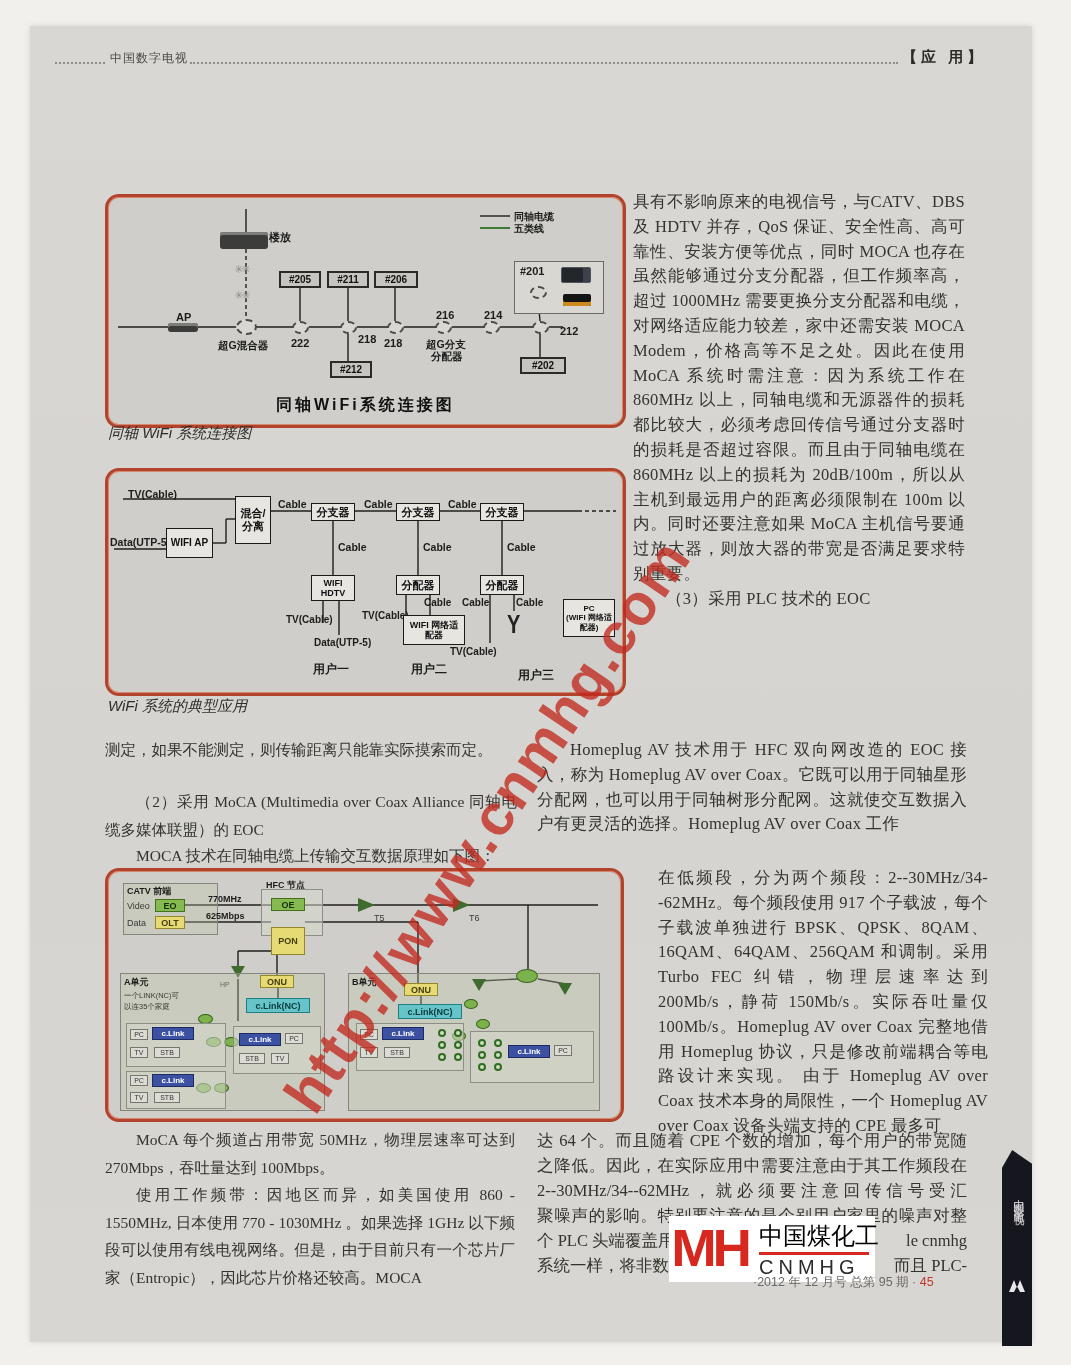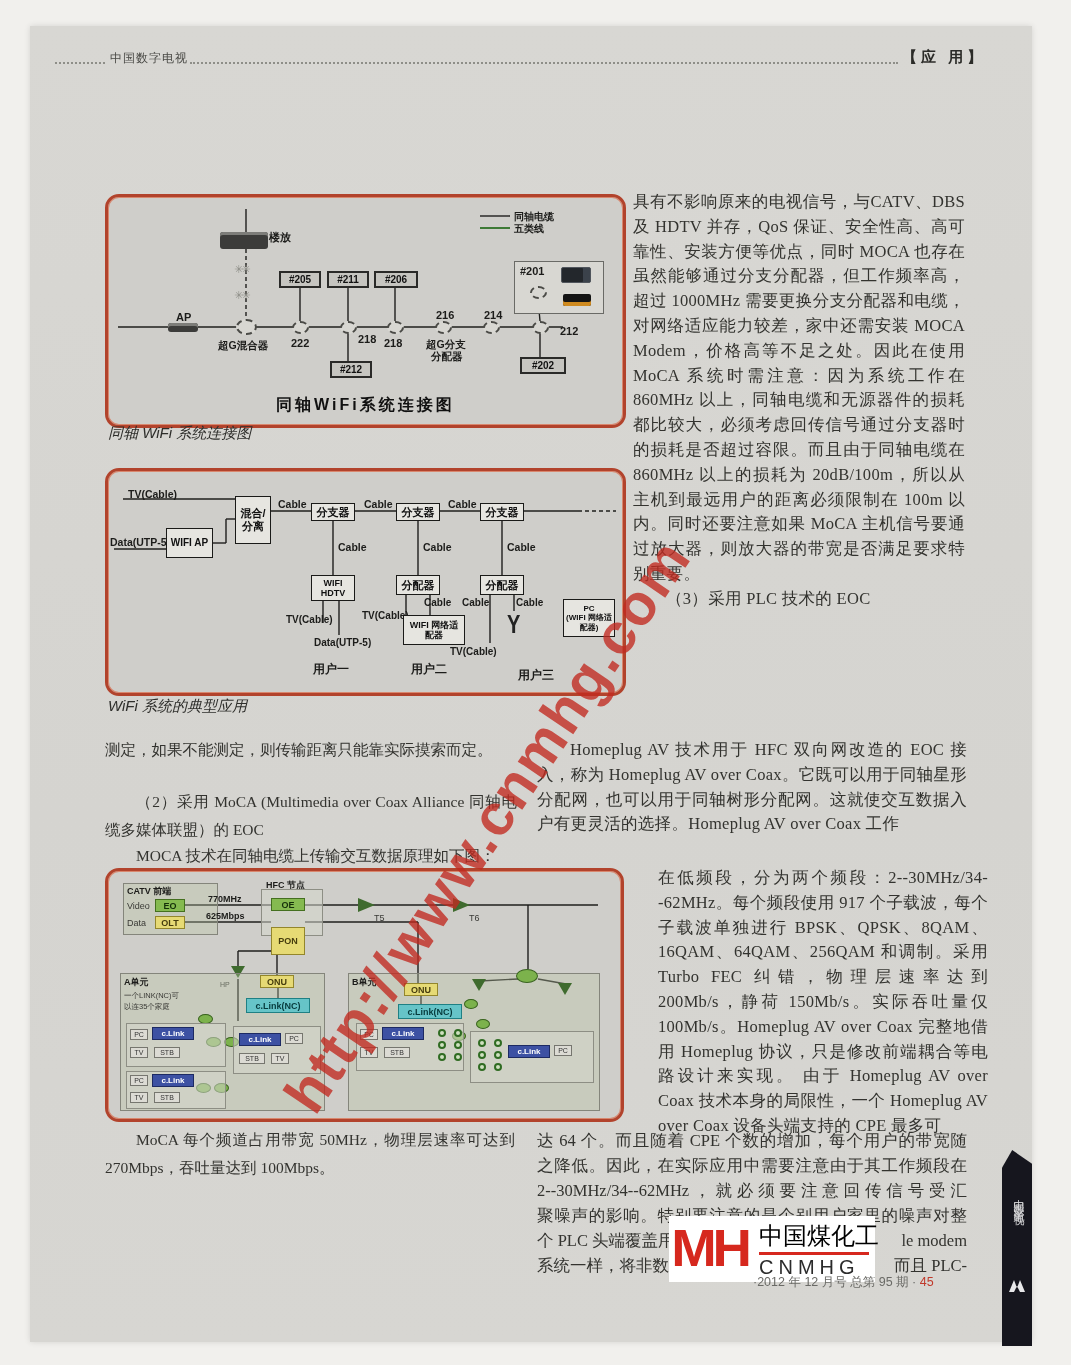--- a/index.html
+++ b/index.html
@@ -301,20 +301,21 @@
     <div class="dn dot" style="left: 370px; top: 192px;"></div>
     <div class="dn dot" style="left: 386px; top: 168px;"></div>
     <div class="dn dot" style="left: 386px; top: 180px;"></div>
     <div class="dn dot" style="left: 386px; top: 192px;"></div>
     <div class="dn blbox" style="left: 400px; top: 174px; width: 42px; height: 13px; font-size: 8px;">c.Link</div>
     <div class="dn sbox" style="left: 446px; top: 174px; width: 18px; height: 11px; font-size: 7px;">PC</div>
   </div>
 
 <div class="abs ltext" style="left:105px;top:1126px;width:410px;">
   <p class="ind">MoCA 每个频道占用带宽 50MHz，物理层速率可达到 270Mbps，吞吐量达到 100Mbps。</p>
+  <p class="ind">使用工作频带：因地区而异，如美国使用 860 - 1550MHz, 日本使用 770 - 1030MHz 。如果选择 1GHz 以下频段可以使用有线电视网络。但是，由于目前只有一个芯片厂家（Entropic），因此芯片价格还较高。MOCA</p>
 </div>
 
 <div class="abs rtext" style="left:633px;top:190px;width:332px;">
   <p>具有不影响原来的电视信号，与CATV、DBS 及 HDTV 并存，QoS 保证、安全性高、高可靠性、安装方便等优点，同时 MOCA 也存在虽然能够通过分支分配器，但工作频率高，超过 1000MHz 需要更换分支分配器和电缆，对网络适应能力较差，家中还需安装 MOCA Modem，价格高等不足之处。因此在使用 MoCA 系统时需注意：因为系统工作在 860MHz 以上，同轴电缆和无源器件的损耗都比较大，必须考虑回传信号通过分支器时的损耗是否超过容限。而且由于同轴电缆在 860MHz 以上的损耗为 20dB/100m，所以从主机到最远用户的距离必须限制在 100m 以内。同时还要注意如果 MoCA 主机信号要通过放大器，则放大器的带宽是否满足要求特别重要。</p>
   <p class="ind">（3）采用 PLC 技术的 EOC</p>
 </div>
 
 <div class="abs rtext" style="left:537px;top:738px;width:430px;">
   <p class="ind">Homeplug AV 技术用于 HFC 双向网改造的 EOC 接入，称为 Homeplug AV over Coax。它既可以用于同轴星形分配网，也可以用于同轴树形分配网。这就使交互数据入户有更灵活的选择。Homeplug AV over Coax 工作</p>
 </div>
@@ -322,21 +323,21 @@
 <div class="abs rtext" style="left:637px;top:866px;width:330px;margin-left:21px;">
   <p>在低频段，分为两个频段：2--30MHz/34--62MHz。每个频段使用 917 个子载波，每个子载波单独进行 BPSK、QPSK、8QAM、16QAM、64QAM、256QAM 和调制。采用 Turbo FEC 纠错，物理层速率达到 200Mb/s，静荷 150Mb/s。实际吞吐量仅 100Mb/s。Homeplug AV over Coax 完整地借用 Homeplug 协议，只是修改前端耦合等电路设计来实现。 由于 Homeplug AV over Coax 技术本身的局限性，一个 Homeplug AV over Coax 设备头端支持的 CPE 最多可</p>
 </div>
 
 <div class="abs jline" style="left:537px;top:1128px;">达 64 个。而且随着 CPE 个数的增加，每个用户的带宽随</div>
 <div class="abs jline" style="left:537px;top:1153px;">之降低。因此，在实际应用中需要注意由于其工作频段在</div>
 <div class="abs jline" style="left:537px;top:1178px;">2--30MHz/34--62MHz，就必须要注意回传信号受汇</div>
 <div class="abs jline" style="left:537px;top:1203px;">聚噪声的影响。特别要注意的是个别用户家里的噪声对整</div>
 <div class="abs jsplit" style="left:537px;top:1228px;">
   <span>个 PLC 头端覆盖用</span>
-  <span>le modem</span>
+  <span>le cnmhg</span>
 </div>
 <div class="abs jsplit" style="left:537px;top:1253px;">
   <span>系统一样，将非数</span>
   <span>而且 PLC-</span>
 </div>
 
 <div class="watermark">http://www.cnmhg.com</div>
 
 <div class="logobox">
   <div class="logomark">MH</div>

